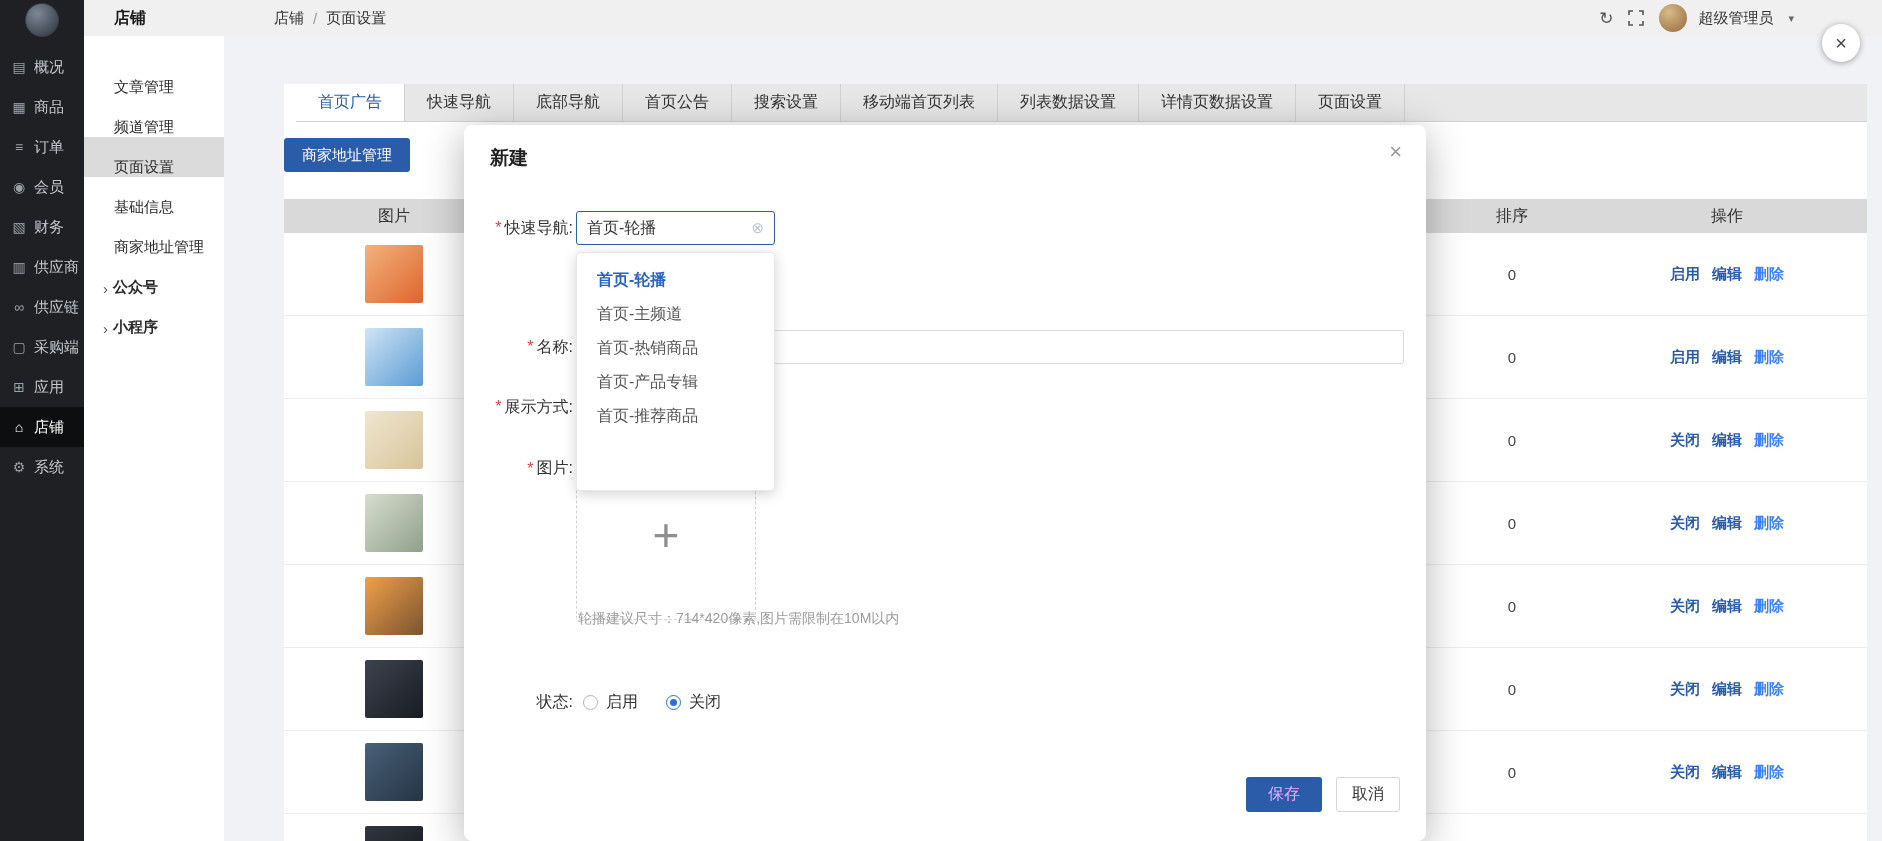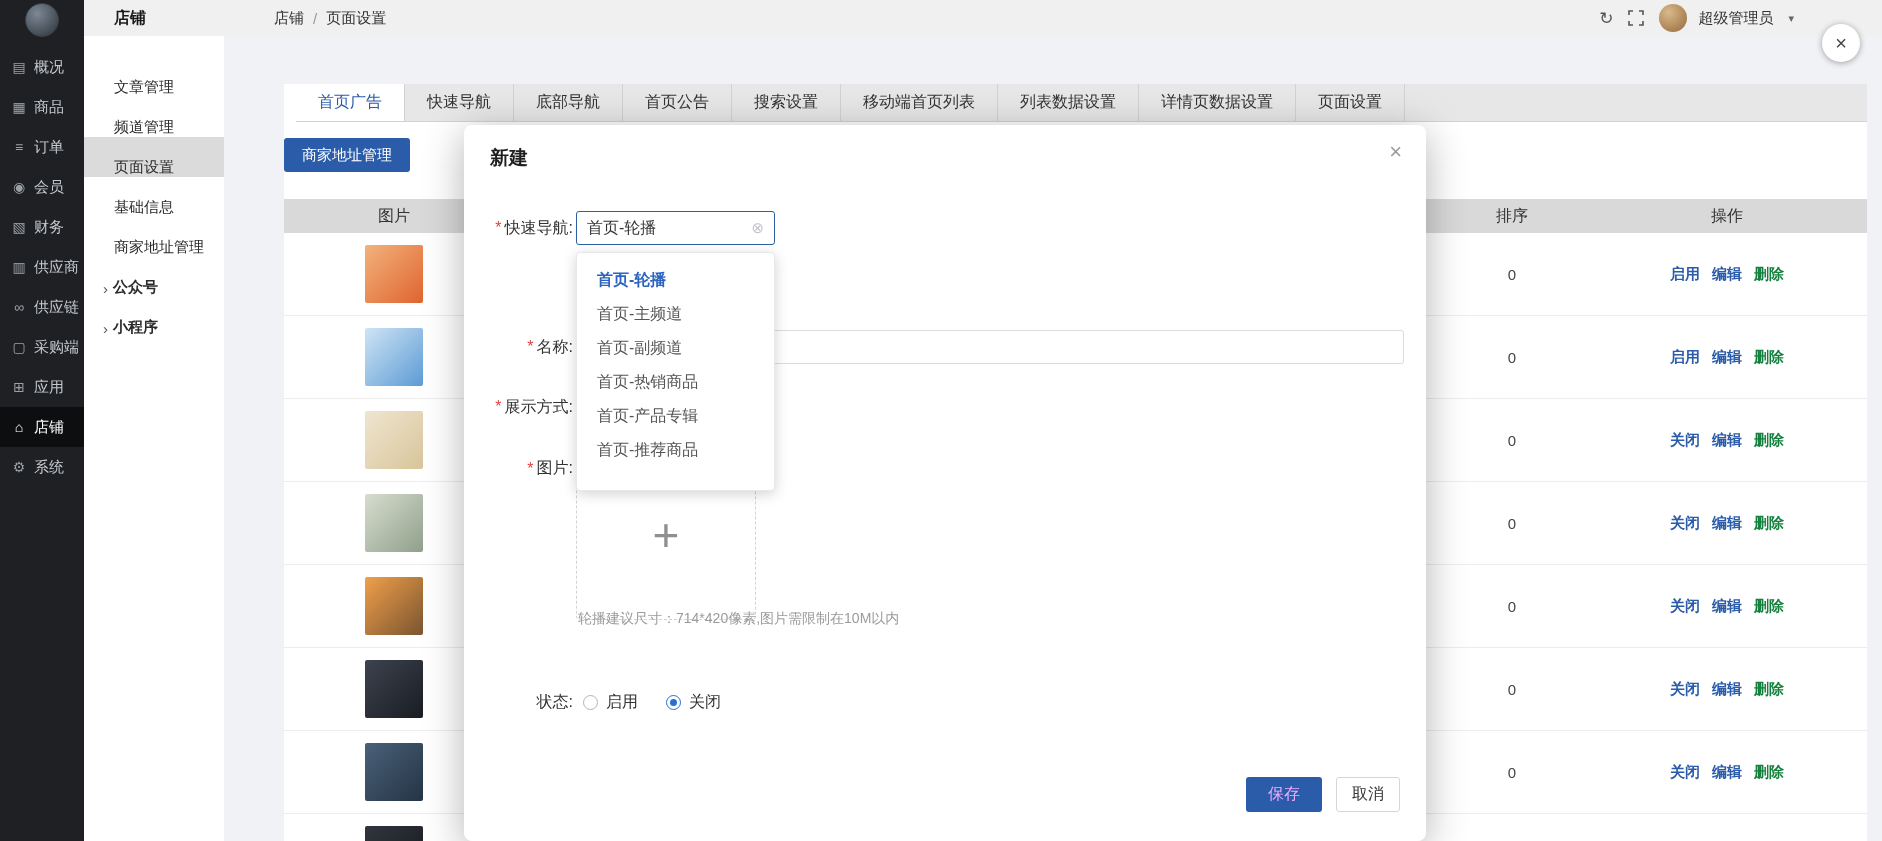--- a/index.html
+++ b/index.html
@@ -57,21 +57,21 @@
   .table { margin-top: 27px; }
   .thead { height: 34px; background: #d9d9d9; display: flex; align-items: center; font-size: 16px; color: #333; }
   .col-img { width: 220px; display: flex; justify-content: center; }
   .col-fill { flex: 1; }
   .col-sort { width: 150px; display: flex; justify-content: center; font-size: 15px; color: #444; }
   .col-actions { width: 280px; display: flex; justify-content: center; align-items: center; }
   .thead .col-sort { font-size: 16px; color: #333; }
   .trow { height: 83px; display: flex; align-items: center; background: #fff; border-bottom: 1px solid #ececec; }
   .pimg { width: 58px; height: 58px; border-radius: 2px; }
   .lnk { font-weight: bold; font-size: 15px; color: #2a5caa; margin: 0 6px; cursor: pointer; white-space: nowrap; }
-  .lnk.danger { color: #15803d; }
+  .lnk.danger { color: #3b82f6; }
 
   
   .modal { position: absolute; left: 464px; top: 125px; width: 962px; height: 716px; background: #fff;
            border-radius: 8px; box-shadow: 0 8px 40px rgba(0,0,0,0.3); z-index: 20; }
   .m-title { position: absolute; left: 26px; top: 20px; font-size: 19px; font-weight: bold; color: #1f1f1f; }
   .m-close { position: absolute; right: 24px; top: 14px; font-size: 22px; color: #9a9a9a; cursor: pointer; }
   .m-row { position: absolute; left: 0; display: flex; align-items: center; height: 34px; }
   .m-label { width: 109px; flex-shrink: 0; display: flex; justify-content: flex-end; align-items: center;
              font-size: 16px; color: #333; white-space: nowrap; }
   .req { color: #e04343; margin-right: 3px; }
@@ -387,21 +387,20 @@
           <label class="radio selected">
             <span class="rdot"></span>
             <span class="radio-label">关闭</span>
           </label>
         </div>
     </div>
 
     <div class="m-dropdown" id="dropdown">
         <div class="dd-opt selected">首页-轮播</div>
         <div class="dd-opt">首页-主频道</div>
-        <div class="dd-opt">首页-副频道</div>
         <div class="dd-opt">首页-热销商品</div>
         <div class="dd-opt">首页-产品专辑</div>
         <div class="dd-opt">首页-推荐商品</div>
       </div>
 
     <div class="m-footer">
       <button class="btn btn-save">保存</button>
       <button class="btn btn-cancel">取消</button>
     </div>
   </div>

